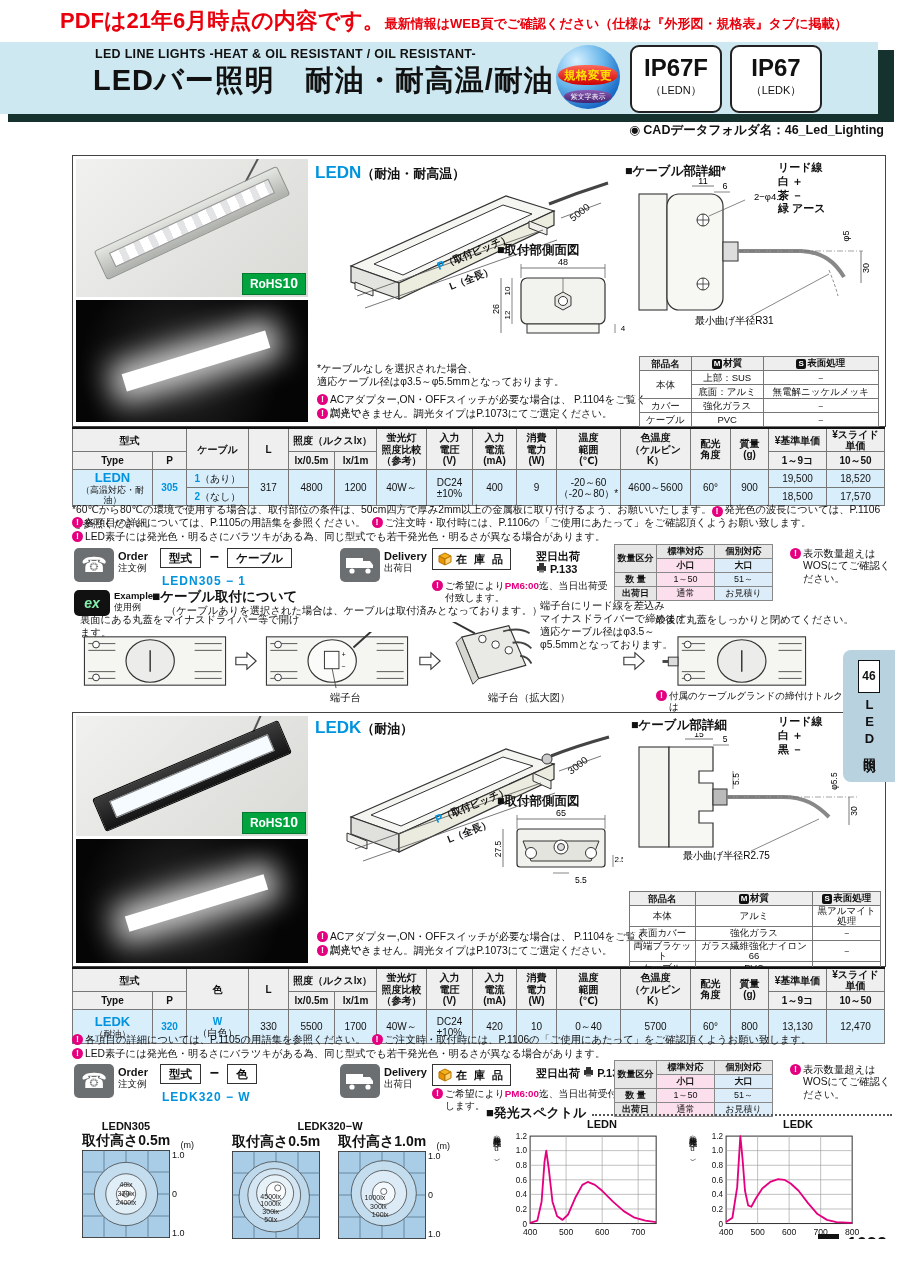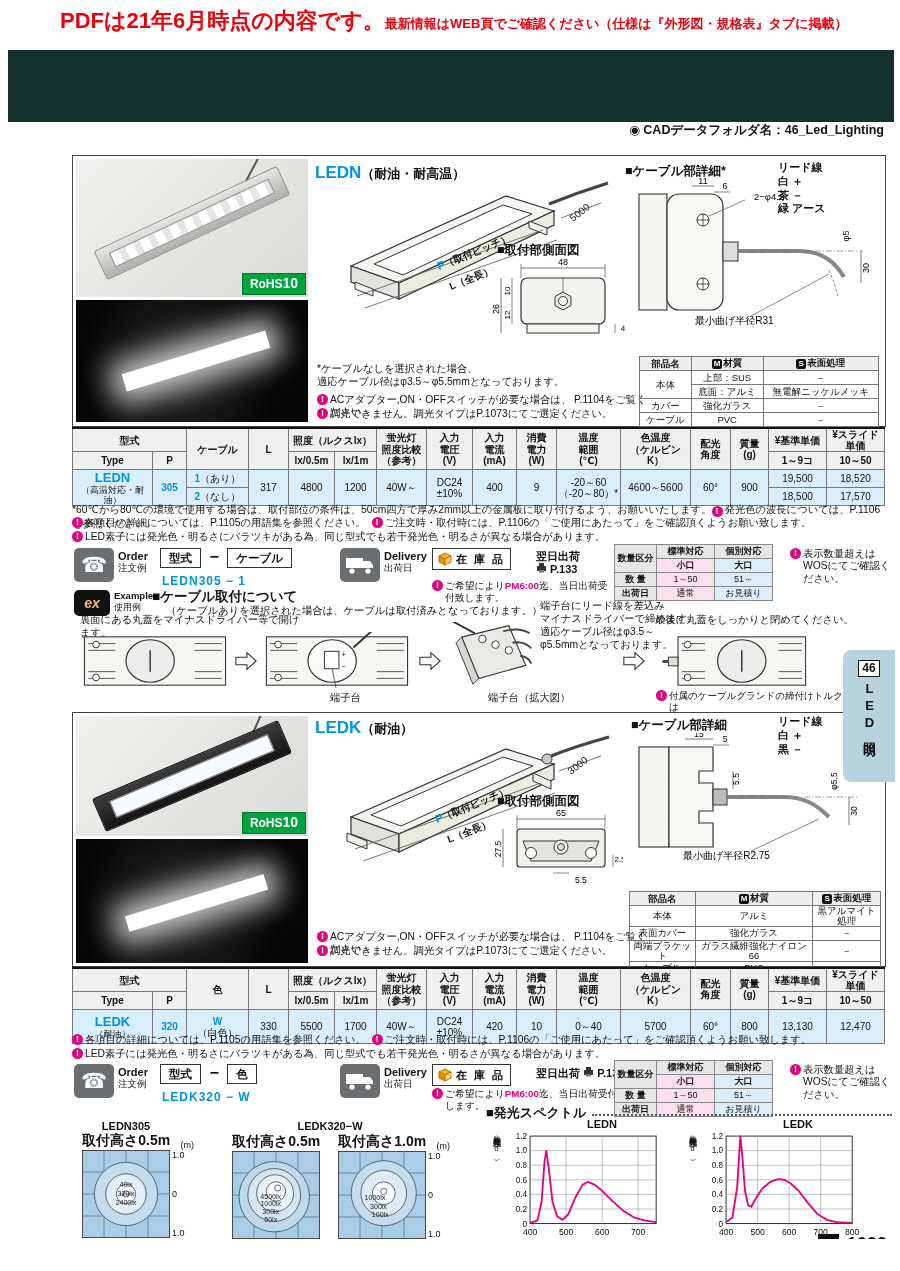--- a/index.html
+++ b/index.html
@@ -71,21 +71,21 @@
 .mark{display:inline-block;background:#111;color:#fff;width:10px;height:10px;line-height:10px;
   font-size:8px;border-radius:2px;margin-right:1px;font-weight:bold}
 .qty{font-size:9px;text-align:center;border:1.2px solid #555}
 .qty th,.qty td{border:1px solid #888;padding:0 2px;height:13px;line-height:1.05}
 .qty th{background:#e6e6e6;font-weight:bold}
 .qty .c-p{background:#fbdfec}
 .qty .c-b{background:#dcedf9}
 
 .oicon{width:40px;height:34px;background:#6b6f72;border-radius:5px;color:#fff;display:flex;
   align-items:center;justify-content:center;font-size:21px}
-.exicon{width:36px;height:26px;background:#111;border-radius:5px;color:#fdba74;display:flex;
+.exicon{width:36px;height:26px;background:#111;border-radius:5px;color:#86efac;display:flex;
   align-items:center;justify-content:center;font-size:14px;font-style:italic;font-weight:bold}
 .olab{font-size:11px;font-weight:bold;line-height:1.1}
 .olab2{font-size:9.5px}
 .obox{display:inline-block;border:1.8px solid #333;font-size:11.5px;font-weight:bold;text-align:center;
   height:18px;line-height:18px;padding:0 8px;background:#fff}
 .oex{font-size:12px;font-weight:bold;color:#0094de;letter-spacing:1px}
 .stockbox{display:inline-flex;align-items:center;border:1.2px solid #333;background:#fff;height:20px;
   padding:0 5px;font-size:11px;font-weight:bold;letter-spacing:2px}
 
 .step-t{font-size:10.3px;line-height:1.25}
@@ -98,38 +98,54 @@
 .cunit{font-size:9px}
 .cyl{display:flex;flex-direction:column;justify-content:space-between;height:88px;font-size:9px;padding-left:2px}
 .cx{display:flex;justify-content:space-between;width:88px;font-size:9px;position:relative}
 .cx .um{position:absolute;right:-22px;top:0;font-size:9px}
 .sname{font-size:11px;font-weight:bold;text-align:center}
 .sylab{writing-mode:vertical-rl;text-orientation:upright;font-size:8px;letter-spacing:.5px;height:112px;line-height:1}
 .sxlab{font-size:10.5px;text-align:center;margin-top:-2px}
 
 .sidetab{top:650px;left:843px;width:52px;height:132px;background:#b9d2e0;border-radius:8px 0 0 8px;
   display:flex;flex-direction:column;align-items:center;padding-top:10px;box-sizing:border-box}
-.sidetab .num{border:1.2px solid #111;background:#fff;font-size:12px;font-weight:bold;padding:0 3px;line-height:15px}
+.sidetab .num{border:1.2px solid #111;background:#fff;font-size:12px;font-weight:bold;padding:8px 3px;line-height:15px}
 .sidetab .vt{writing-mode:vertical-rl;text-orientation:upright;font-size:13px;font-weight:bold;margin-top:4px;letter-spacing:2px}
 .pgnum{top:1234px;left:818px;display:flex;align-items:center}
 .pgnum .bx{width:21px;height:21px;background:#111;color:#fff;font-size:15px;font-weight:bold;text-align:center;line-height:21px}
 .pgnum .rest{font-size:18px;font-weight:bold;margin-left:2px}
 .graybar{top:1259px;left:0;width:900px;height:12px;background:#cccccc}
 svg text{font-family:"Liberation Sans","DejaVu Sans",sans-serif}
 </style>
 </head>
 <body>
 
 <div class="page">
 
   <div class="abs notice">
     <span class="n-main">PDFは21年6月時点の内容です。</span><span class="n-sub">最新情報はWEB頁でご確認ください（仕様は『外形図・規格表』タブに掲載）</span>
   </div>
 
   <div class="abs hdr-shadow"></div>
+  <div class="abs hdr">
+    <div class="en">LED LINE LIGHTS -HEAT &amp; OIL RESISTANT / OIL RESISTANT-</div>
+    <div class="ja">LEDバー照明　耐油・耐高温/耐油</div>
+    <div class="badge">
+      <div class="band">規格変更</div>
+      <div class="sub">紫文字表示</div>
+    </div>
+    <div class="ipbox" style="left:630px">
+      <div class="r">IP67F</div>
+      <div class="m">（LEDN）</div>
+    </div>
+    <div class="ipbox" style="left:730px">
+      <div class="r">IP67</div>
+      <div class="m">（LEDK）</div>
+    </div>
+  </div>
   <div class="abs cadline">
     <span>◉</span>
     <span>CADデータフォルダ名：46_Led_Lighting</span>
   </div>
 
   <div class="abs pbox pbox1">
     <div class="photo abs" style="left:3px;top:3px;width:232px;height:138px">
       <div class="cable-line" style="left:168px;top:-6px;height:60px;transform:rotate(28deg)"></div>
       <div class="bar1">
           <div class="lens"></div>

